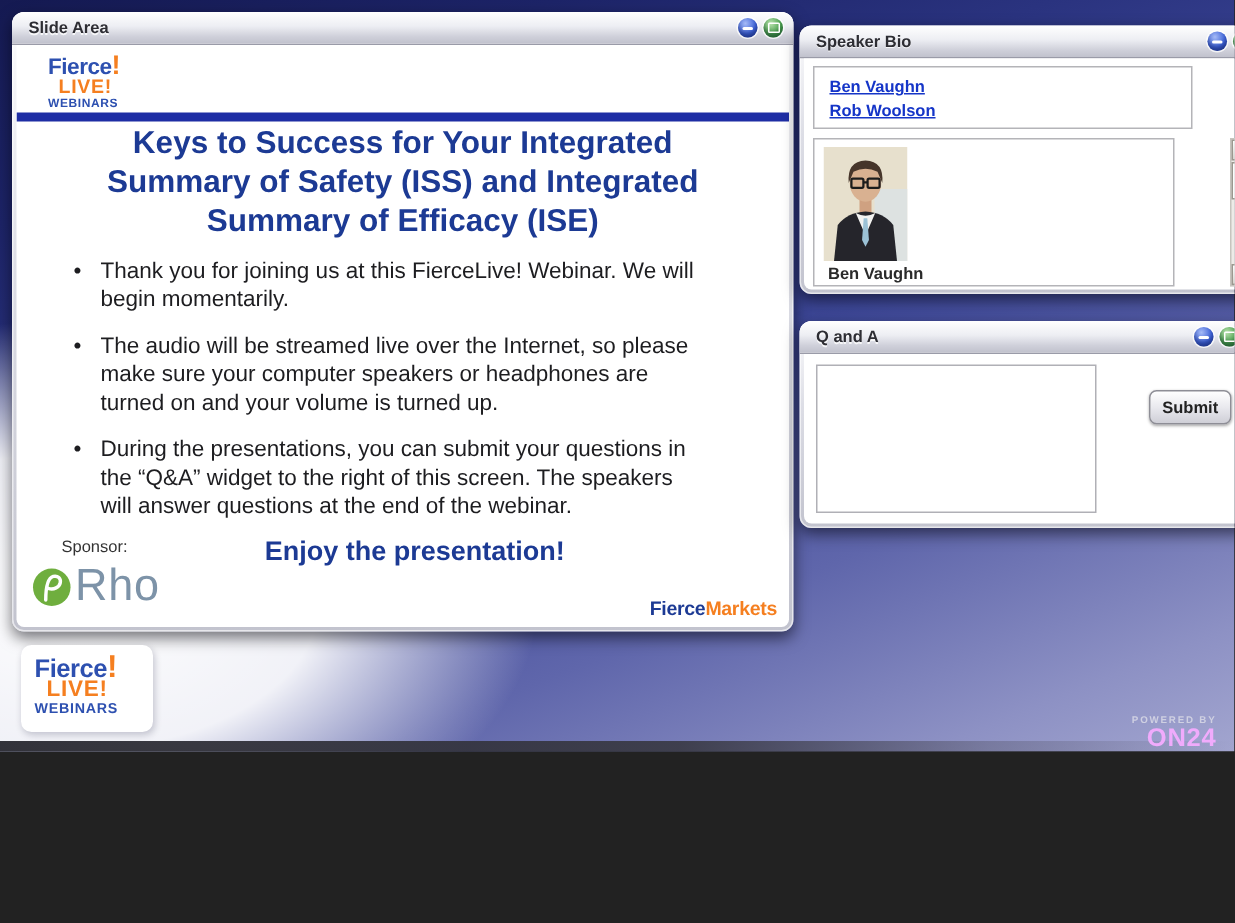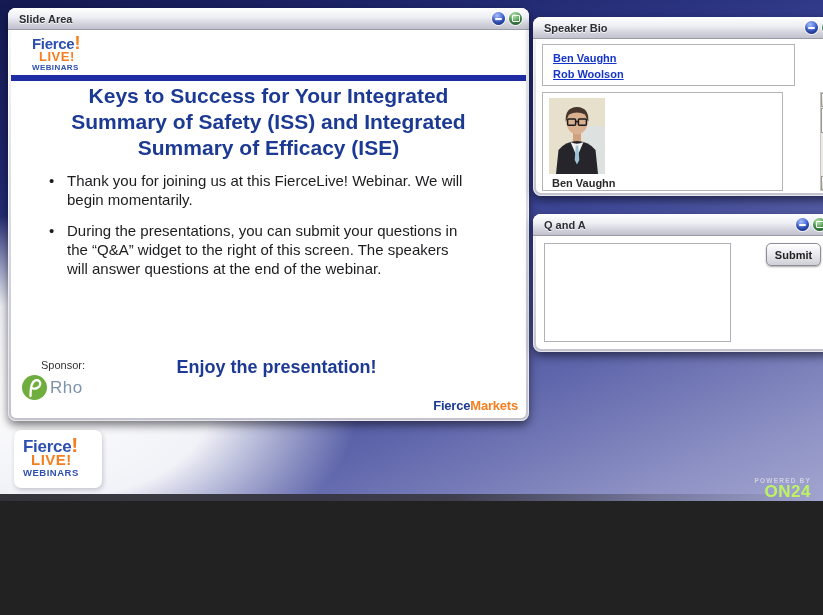--- a/index.html
+++ b/index.html
@@ -46,21 +46,21 @@
   .slide-heading{position:absolute;top:53px;left:10px;right:10px;margin:0;text-align:center;
                  font-size:21px;line-height:26px;font-weight:bold;color:#1c3a94;white-space:pre-line;}
   .bullets{position:absolute;top:141px;left:38px;width:470px;}
   .bullet{display:flex;margin-bottom:12px;font-size:15px;line-height:19px;color:#1d1d20;}
   .bullet::before{content:"\2022";flex:0 0 18px;}
   .bullet .btext{white-space:pre-line;flex:1;}
   .closing{position:absolute;top:327px;left:0;right:0;text-align:center;
            font-size:18px;font-weight:bold;color:#1c3a94;padding-left:16px;}
   .sponsor-label{position:absolute;top:329px;left:30px;font-size:11px;color:#333;}
   .rho{position:absolute;top:344px;left:10px;display:flex;align-items:center;}
-  .rho-text{font-size:17px;color:#7d93a8;margin-left:2px;letter-spacing:.5px;}
+  .rho-text{font-size:30px;color:#7d93a8;margin-left:2px;letter-spacing:.5px;}
   .fm-brand{position:absolute;bottom:5px;right:8px;font-size:13px;font-weight:bold;letter-spacing:-.2px;}
   .fm-f{color:#1c3a94;}.fm-m{color:#f57f20;}
 
   
   .bio-panel{left:533px;top:17px;width:273px;height:179px;padding-left:36px;}
   .bio-body{position:absolute;left:3px;right:3px;top:22px;bottom:3px;background:#fff;border-radius:0 0 5px 5px;}
   .links-box{position:absolute;left:6px;top:5px;width:253px;height:42px;border:1px solid #b4b4b8;
              background:#fff;padding:5px 10px;box-sizing:border-box;}
   .speaker-link{display:block;font-size:11px;font-weight:bold;color:#1535c8;
                 text-decoration:underline;line-height:16px;cursor:pointer;}
@@ -77,21 +77,21 @@
   .tri-up{width:0;height:0;border-left:3px solid transparent;border-right:3px solid transparent;border-bottom:4px solid #4a4a46;}
   .tri-down{width:0;height:0;border-left:3px solid transparent;border-right:3px solid transparent;border-top:4px solid #4a4a46;}
   .sb-thumb{position:absolute;left:0;top:15px;width:14px;height:25px;box-sizing:border-box;
             background:linear-gradient(90deg,#fdfdfd,#d7d4ce);border:1px solid #9b988f;cursor:grab;}
 
   
   .qa-panel{left:533px;top:214px;width:273px;height:138px;padding-left:27px;}
   .qa-body{position:absolute;left:3px;right:3px;top:22px;bottom:3px;background:#fff;border-radius:0 0 5px 5px;}
   .qa-input{position:absolute;left:8px;top:7px;width:187px;height:99px;border:1px solid #b0b0b6;
             resize:none;font:12px "Liberation Sans",sans-serif;padding:3px;box-sizing:border-box;outline:none;}
-  .submit-btn{position:absolute;right:9px;top:7px;width:55px;height:23px;border:1px solid #8e8e96;
+  .submit-btn{position:absolute;right:9px;top:24px;width:55px;height:23px;border:1px solid #8e8e96;
               border-radius:5px;background:linear-gradient(#ffffff,#e9e9ee 50%,#cfcfd7);
               font-family:"Liberation Sans",sans-serif;font-size:11px;font-weight:bold;color:#222;
               box-shadow:0 1px 2px rgba(0,0,0,.35);cursor:pointer;}
 
   
   .fl-card{position:absolute;left:14px;top:430px;width:88px;height:58px;background:#fff;border-radius:7px;
            box-shadow:1px 2px 5px rgba(0,0,40,.2);padding:4px 0 0 9px;box-sizing:border-box;}
   .fl-card .fl-fierce{font-size:17px;}
   .fl-card .fl-bang{font-size:21px;}
   .fl-card .fl-live{font-size:15px;padding-left:8px;margin-top:-3px;}
@@ -108,21 +108,21 @@
              box-shadow:inset 0 1px 1px rgba(255,255,255,.55),0 1px 3px rgba(0,0,0,.45);}
   .ic-media{left:289px;background:linear-gradient(#7a9ae8,#3c63c8 55%,#2a4aa8);border:1px solid #1e3a90;}
   .ic-slides{left:344px;background:linear-gradient(#f6da58,#e4b81e 55%,#cfa30f);border:1px solid #b08a08;}
   .ic-qa{left:399px;background:linear-gradient(#f07a6a,#dd3a28 55%,#bf2716);border:1px solid #a02010;}
   .ic-bio{left:454px;background:linear-gradient(#5a94d4,#2a64a8 55%,#1a4a88);border:1px solid #143a70;}
   .ic-web{left:509px;background:linear-gradient(#d87a9a,#b84268 55%,#9b2d4f);border:1px solid #801e3e;}
 
   
   .powered{position:absolute;right:12px;bottom:2px;text-align:right;}
   .powered-label{font-size:6.5px;letter-spacing:1.2px;color:#cfd0e2;font-weight:bold;}
-  .powered-brand{font-size:17px;font-weight:bold;color:#bef264;letter-spacing:.5px;line-height:15px;}
+  .powered-brand{font-size:17px;font-weight:bold;color:#f0abfc;letter-spacing:.5px;line-height:15px;}
 </style>
 </head>
 <body>
 
 <div id="stage">
   <div class="bg"></div>
 
   <section class="panel slide-panel">
     <header class="titlebar">
       <span class="titlebar-label">Slide Area</span>
@@ -142,20 +142,25 @@
         <div class="fl-web">WEBINARS</div>
       </div>
       <div class="slide-bluebar"></div>
       <h1 class="slide-heading">Keys to Success for Your Integrated
 Summary of Safety (ISS) and Integrated
 Summary of Efficacy (ISE)</h1>
       <div class="bullets">
         <div class="bullet">
             <span class="btext">Thank you for joining us at this FierceLive! Webinar. We will
 begin momentarily.</span>
+          </div>
+        <div class="bullet">
+            <span class="btext">The audio will be streamed live over the Internet, so please
+make sure your computer speakers or headphones are
+turned on and your volume is turned up.</span>
           </div>
         <div class="bullet">
             <span class="btext">During the presentations, you can submit your questions in
 the “Q&amp;A” widget to the right of this screen. The speakers
 will answer questions at the end of the webinar.</span>
           </div>
       </div>
       <div class="closing">Enjoy the presentation!</div>
       <div class="sponsor-label">Sponsor:</div>
       <div class="rho">

